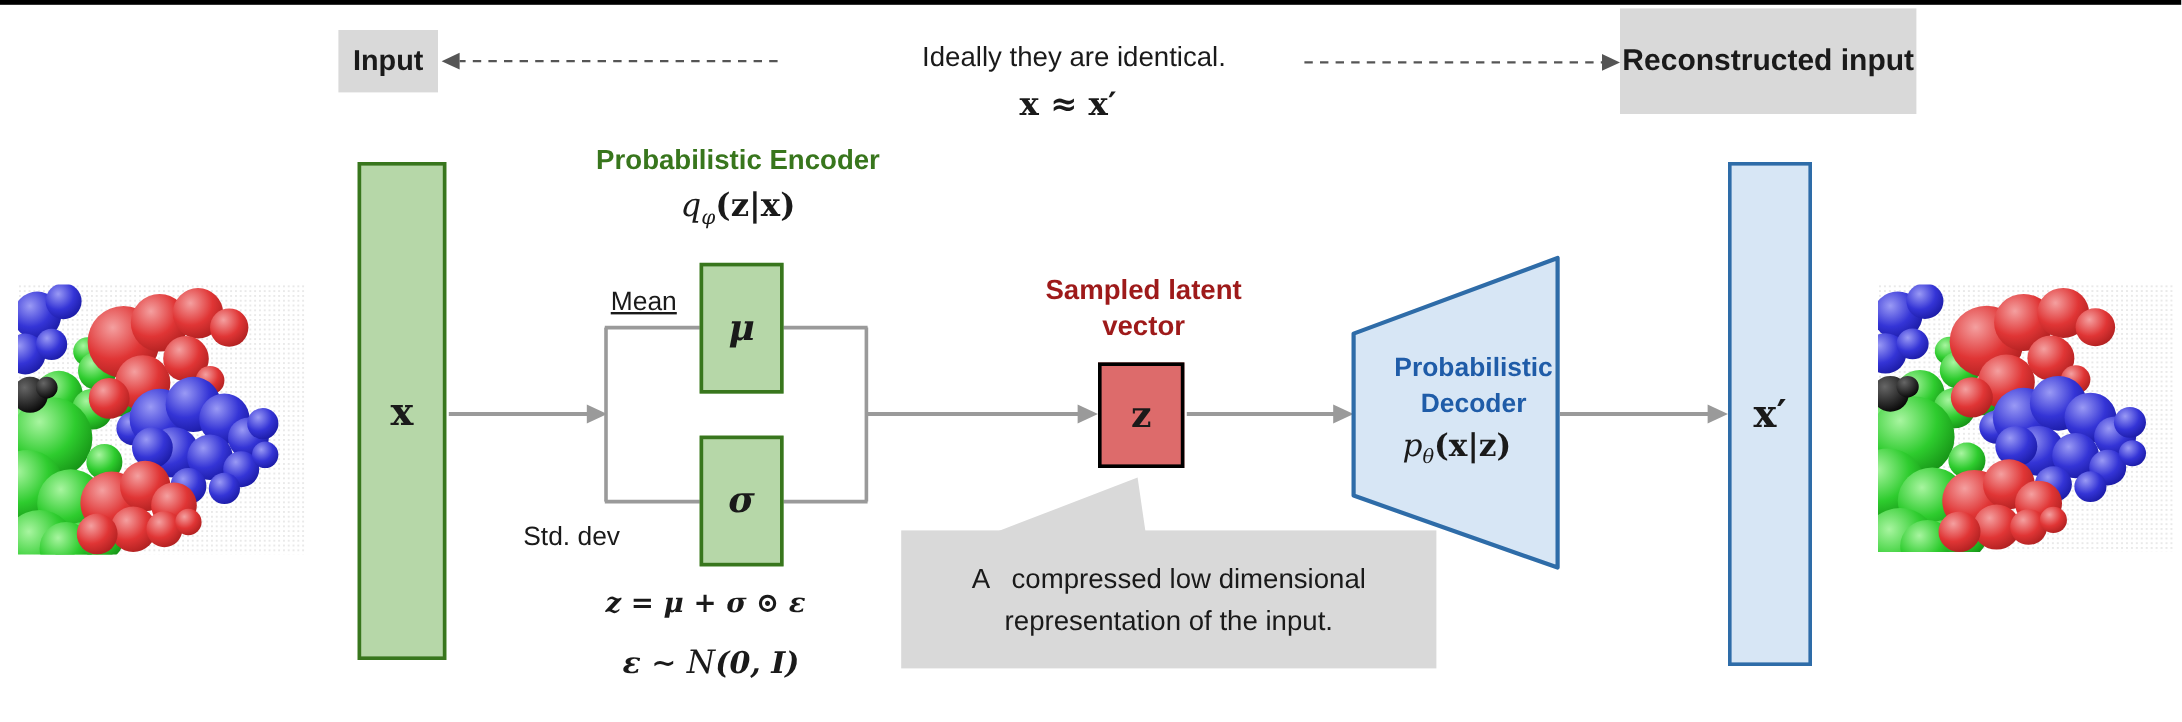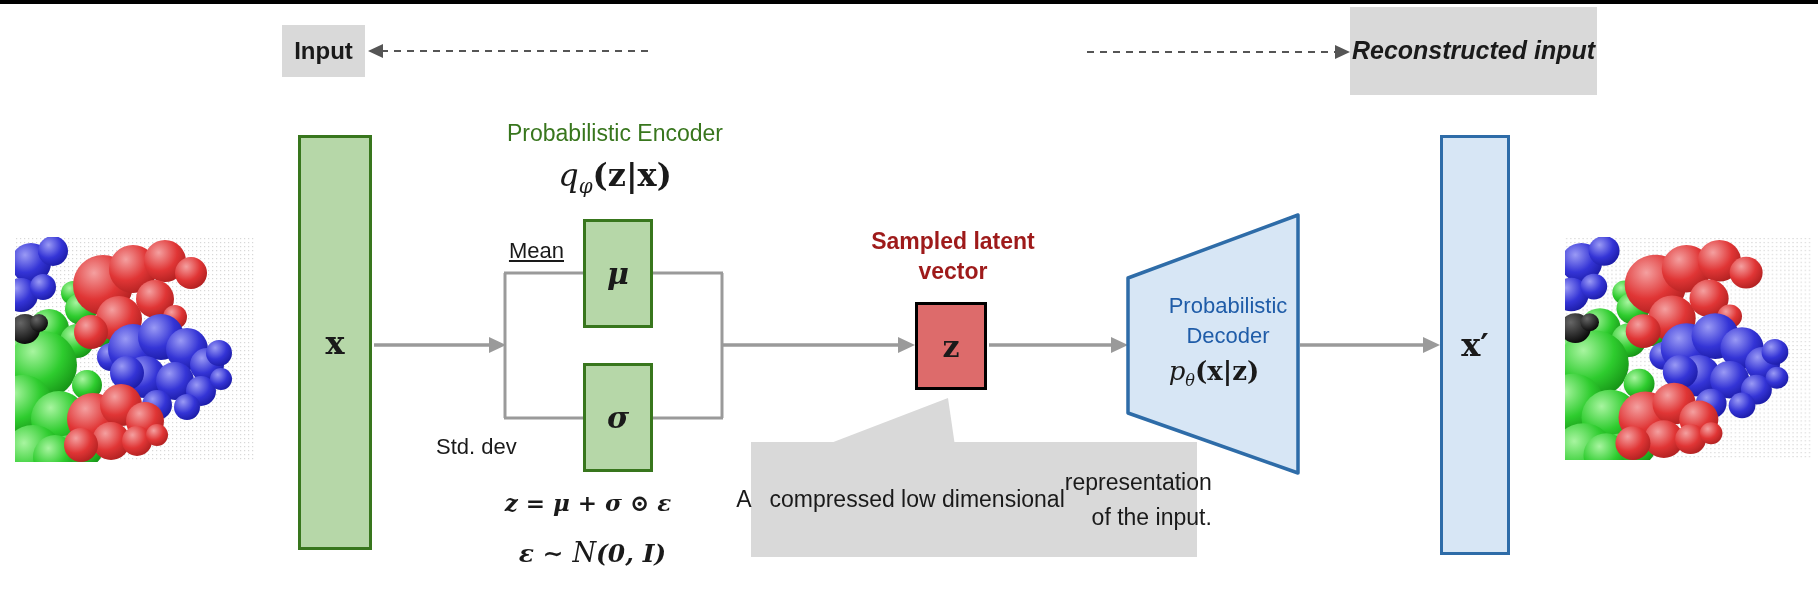--- a/index.html
+++ b/index.html
@@ -10,59 +10,59 @@
   }
   .abs{position:absolute;}
   .center{text-align:center;}
   .graybox{background:var(--gray-box,#d9d9d9);text-align:right;}
   .top-bar{left:0;top:0;width:1818px;height:4px;background:#000;}
 
   
   .input-box{left:282px;top:25px;width:83px;height:52px;display:flex;align-items:center;justify-content:center;
     font-weight:bold;font-size:24px;}
   .recon-box{left:1350px;top:7px;width:247px;height:88px;display:flex;align-items:center;justify-content:center;
-    font-weight:bold;font-size:25px;line-height:1.25;text-align:center;font-style:italic;}
+    font-weight:bold;font-size:25px;line-height:1.25;text-align:center;}
   .identity-note{left:730px;top:34px;width:330px;font-size:23px;}
   .identity-formula{left:800px;top:72px;width:180px;font-size:27px;}
 
   
   .math-bf{font-family:"DejaVu Serif","DejaVu Sans",serif;font-weight:bold;}
   .math-it{font-family:"DejaVu Serif","DejaVu Sans",serif;font-weight:bold;font-style:italic;}
   .math-q{font-family:"DejaVu Serif","DejaVu Sans",serif;font-style:italic;}
   sub.math-sub{font-size:0.62em;font-style:italic;}
 
   
-  .enc-title{left:465px;top:120px;width:300px;font-size:23px;font-weight:normal;color:var(--green-text,#38761d);}
-  .enc-formula{left:515px;top:156px;width:200px;font-size:32px;}
+  .enc-title{left:465px;top:120px;width:300px;font-size:23px;font-weight:bold;color:var(--green-text,#38761d);}
+  .enc-formula{left:515px;top:156px;width:200px;font-size:27px;}
   .mean-label{left:452px;top:238px;width:112px;font-size:22px;text-align:right;text-decoration:underline;}
   .std-label{left:436px;top:434px;width:124px;font-size:22px;text-align:left;}
   .green-node{background:var(--green-fill,#b6d7a8);border:3px solid var(--green-border,#38761d);
     display:flex;align-items:center;justify-content:center;box-sizing:border-box;}
   .mu-box{left:583px;top:219px;width:70px;height:109px;font-size:30px;}
   .sigma-box{left:583px;top:363px;width:70px;height:109px;font-size:30px;}
   .x-col{left:298px;top:135px;width:74px;height:415px;font-size:32px;}
   .xp-col{left:1440px;top:135px;width:70px;height:420px;font-size:32px;
     background:var(--blue-fill,#d7e6f5);border:3px solid var(--blue-border,#2e6ca8);
     display:flex;align-items:center;justify-content:center;box-sizing:border-box;}
 
   
   .sampled-label{left:853px;top:226px;width:200px;font-size:23px;font-weight:bold;line-height:1.32;
     color:var(--red-text,#9e1a1a);}
   .z-box{left:915px;top:302px;width:72px;height:88px;background:var(--red-fill,#dd6b6b);
     border:3px solid var(--red-border,#000);display:flex;align-items:center;justify-content:center;
     box-sizing:border-box;font-size:30px;}
   .formula1{left:463px;top:489px;width:250px;font-size:23px;}
   .formula2{left:490px;top:537px;width:205px;font-size:25px;}
-  .callout{left:751px;top:442px;width:446px;height:115px;display:flex;
+  .callout{left:751px;top:442px;width:446px;height:115px;display:flex;flex-direction:column;
     align-items:center;justify-content:center;font-size:23px;line-height:1.5;}
   .callout .pre{white-space:pre;}
 
   
   .dec-text{left:1130px;top:291px;width:168px;}
-  .dec-title{font-size:22px;font-weight:normal;line-height:1.38;color:var(--blue-text,#1f5ca8);margin-left:28px;}
+  .dec-title{font-size:22px;font-weight:bold;line-height:1.38;color:var(--blue-text,#1f5ca8);margin-left:28px;}
   .dec-formula{font-size:26px;margin-top:4px;text-align:center;}
 
   
   svg.layer{position:absolute;left:0;top:0;}
   .arrow-line{stroke:var(--arrow-gray,#9a9a9a);stroke-width:3.5;fill:none;}
   .arrow-head{fill:var(--arrow-gray,#9a9a9a);}
   .bracket-line{stroke:var(--arrow-gray,#9a9a9a);stroke-width:3;fill:none;}
   .dash-line{stroke:var(--dashed-arrow,#555);stroke-width:1.8;stroke-dasharray:7 6;fill:none;}
   .dash-head{fill:var(--dashed-arrow,#555);}
   .trapezoid{fill:var(--blue-fill,#d7e6f5);stroke:var(--blue-border,#2e6ca8);stroke-width:3.5;stroke-linejoin:round;}
@@ -199,20 +199,22 @@
   </svg>
 
   <div class="abs top-bar"></div>
 
   <div class="abs graybox input-box">
     <span>Input</span>
   </div>
   <div class="abs graybox recon-box">
     <span>Reconstructed input</span>
   </div>
+  <div class="abs center identity-note">Ideally they are identical.</div>
+  <div class="abs center identity-formula math-bf">x ≈ x′</div>
 
   <div class="abs center enc-title">Probabilistic Encoder</div>
   <div class="abs center enc-formula"><span class="math-q">q</span><sub class="math-sub math-q">φ</sub><span class="math-bf">(z|x)</span>
   </div>
   <div class="abs mean-label">Mean</div>
   <div class="abs std-label">Std. dev</div>
   <div class="abs green-node mu-box">
     <span class="math-it">μ</span>
   </div>
   <div class="abs green-node sigma-box">

